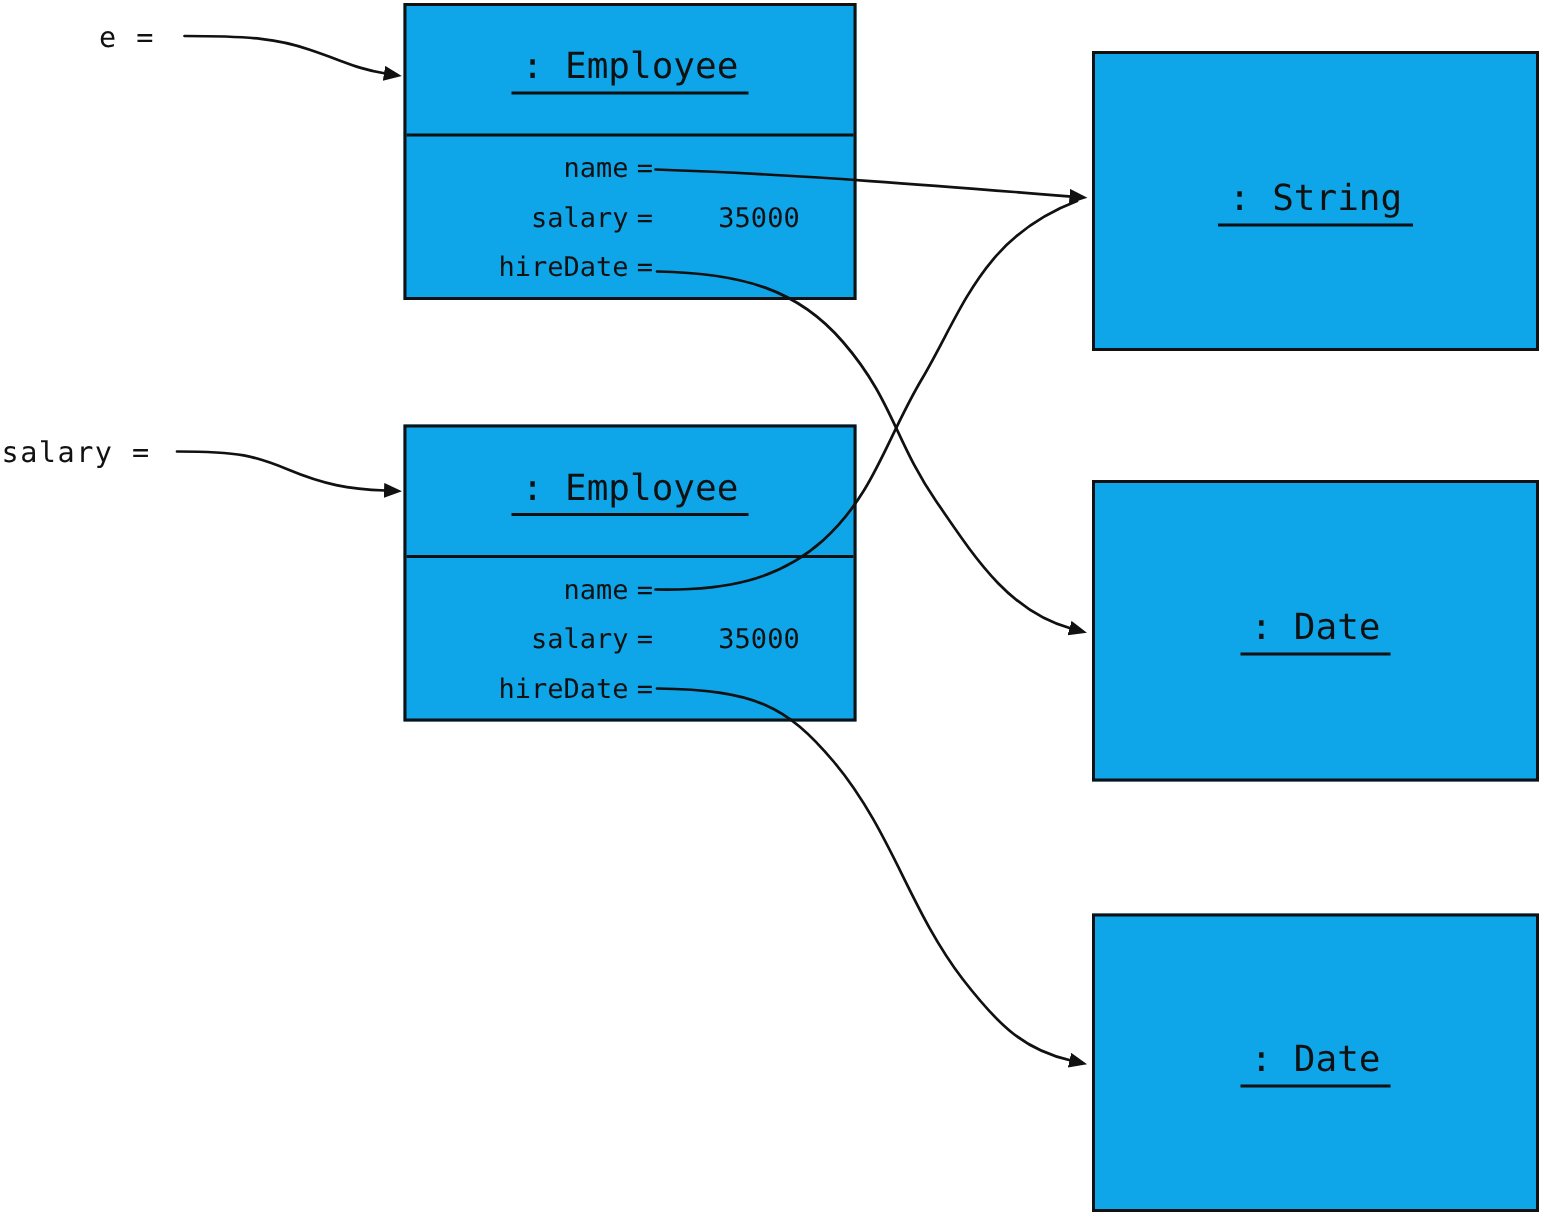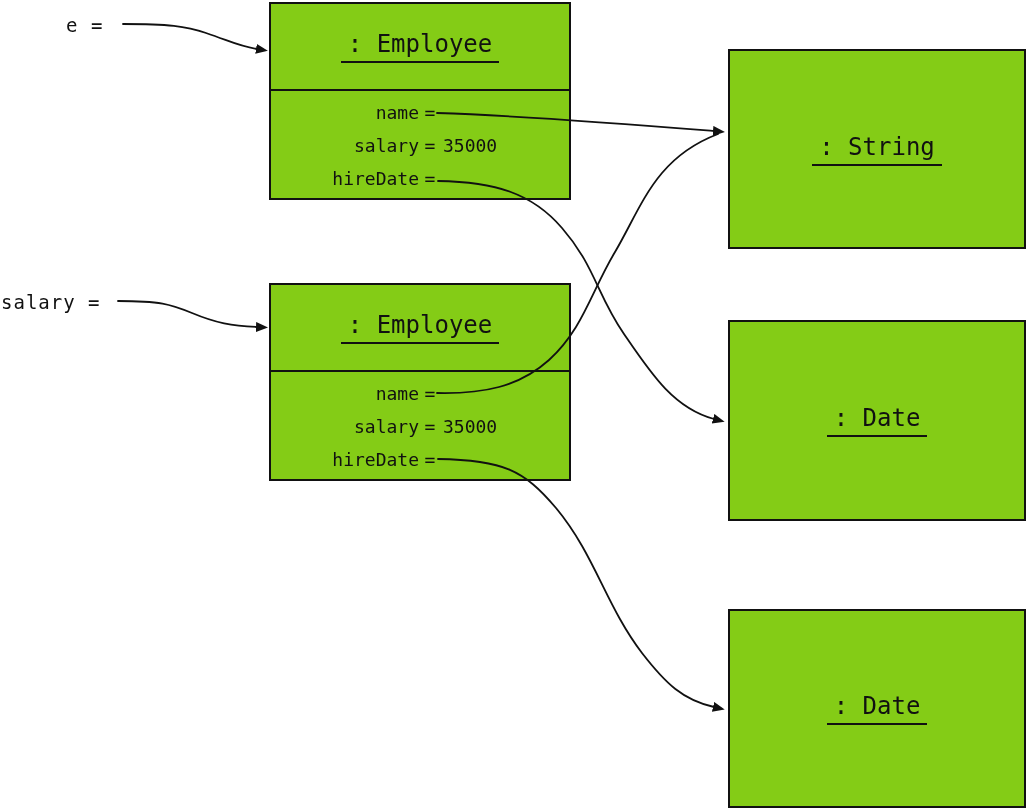--- a/index.html
+++ b/index.html
@@ -19,21 +19,21 @@
   .var-label {
     position: absolute;
     font-size: 19px;
     line-height: 24px;
     white-space: pre;
     letter-spacing: 1px;
   }
   .obj-box {
     position: absolute;
     border: 2px solid #111111;
-    background: #84cc16;
+    background: #0ea5e9;
     box-sizing: border-box;
   }
   .obj-header {
     height: 85px;
     border-bottom: 2px solid #111111;
     display: flex;
     align-items: center;
     justify-content: center;
     font-size: 24px;
   }
@@ -47,21 +47,21 @@
   }
   .field-row {
     display: grid;
     grid-template-columns: 148px 22px 1fr;
     font-size: 18px;
     line-height: 33px;
     height: 33px;
   }
   .fname { text-align: right; white-space: pre; }
   .feq   { text-align: center; white-space: pre; }
-  .fval  { text-align: left; white-space: pre; padding-left: 2px; }
+  .fval  { text-align: center; white-space: pre; padding-left: 2px; }
   .obj-single {
     display: flex;
     align-items: center;
     justify-content: center;
     font-size: 24px;
   }
   svg.wires {
     position: absolute;
     left: 0; top: 0;
     width: 1029px;
@@ -123,21 +123,21 @@
         <span class="fval">35000</span>
       </div>
       <div class="field-row">
         <span class="fname">hireDate</span>
         <span class="feq">=</span>
         <span class="fval"></span>
       </div>
     </div>
   </div>
 
-  <div class="obj-box obj-single" style="left:728px; top:49px; width:298px; height:200px;">
+  <div class="obj-box obj-single" style="left:728px; top:34px; width:298px; height:200px;">
     <span class="u">: String</span>
   </div>
 
   <div class="obj-box obj-single" style="left:728px; top:320px; width:298px; height:201px;">
     <span class="u">: Date</span>
   </div>
 
   <div class="obj-box obj-single" style="left:728px; top:609px; width:298px; height:199px;">
     <span class="u">: Date</span>
   </div>

